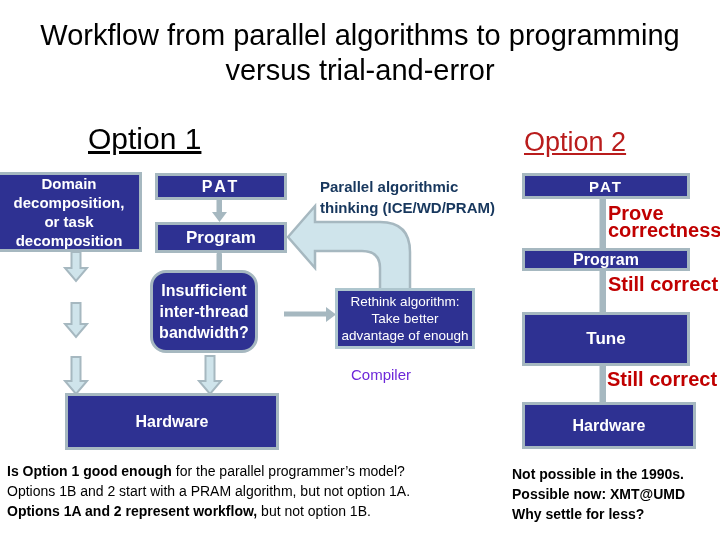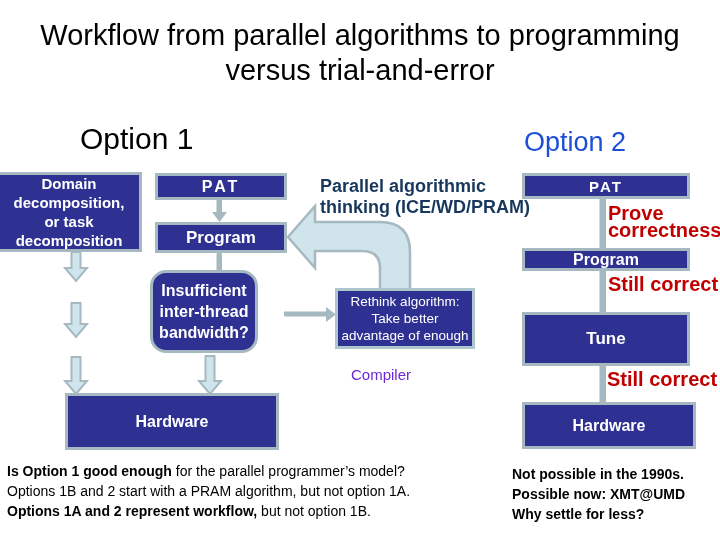--- a/index.html
+++ b/index.html
@@ -8,38 +8,38 @@
     --arrow-fill:#CFE4EB;
     --red-text:#C00000;
     --navy-text:#17375D;
   }
   html,body{margin:0;padding:0;}
   body{font-family:"Liberation Sans","DejaVu Sans",sans-serif;background:#888;}
   .slide{position:relative;width:720px;height:540px;background:#ffffff;overflow:hidden;margin:0 auto;}
   .abs{position:absolute;}
   .title{left:0;right:0;top:18px;text-align:center;font-size:29px;line-height:35px;color:#000;z-index:3;}
   .opt-heading{font-size:30px;color:#000;z-index:3;white-space:nowrap;}
-  #opt2-heading{font-size:27px;color:#1d4ed8;}
+  #opt2-heading{font-size:27px;color:#b91c1c;text-decoration:underline;}
   svg.layer{position:absolute;left:0;top:0;z-index:1;}
   .box{position:absolute;z-index:2;box-sizing:border-box;background:var(--box-fill);
        border:3px solid var(--box-border);color:#fff;font-weight:bold;
        display:flex;flex-direction:column;align-items:center;justify-content:center;
        text-align:center;white-space:nowrap;}
   #box-domain{left:-4px;top:172px;width:146px;height:80px;font-size:15px;line-height:19px;}
   #box-pat1{left:155px;top:173px;width:132px;height:27px;font-size:16px;letter-spacing:3px;}
   #box-program1{left:155px;top:222px;width:132px;height:31px;font-size:17px;}
   #box-insufficient{left:150px;top:270px;width:108px;height:83px;border-radius:16px;font-size:16px;line-height:21px;}
   #box-hardware1{left:65px;top:393px;width:214px;height:57px;font-size:16px;}
   #box-rethink{left:335px;top:288px;width:140px;height:61px;font-weight:normal;font-size:13.5px;line-height:17px;border-color:#AEC6CE;}
   #box-pat2{left:522px;top:173px;width:168px;height:26px;font-size:15px;letter-spacing:2px;}
   #box-program2{left:522px;top:248px;width:168px;height:23px;font-size:16px;}
   #box-tune{left:522px;top:312px;width:168px;height:54px;font-size:17px;}
   #box-hardware2{left:522px;top:402px;width:174px;height:47px;font-size:16px;}
   .note{z-index:3;white-space:nowrap;}
-  .pat-note{left:320px;top:176px;font-size:18px;font-weight:bold;color:var(--navy-text);line-height:21px;}
+  .pat-note{left:320px;top:176px;font-size:15px;font-weight:bold;color:var(--navy-text);line-height:21px;}
   .compiler{left:351px;top:366px;font-size:15px;color:#6d28d9;}
   .redlbl{font-size:20px;font-weight:bold;color:var(--red-text);line-height:17px;}
   #lbl-prove{left:608px;top:205px;}
   #lbl-still1{left:608px;top:276px;}
   #lbl-still2{left:607px;top:371px;}
   .footer{font-size:14px;line-height:20px;color:#000;z-index:3;}
   #footer-left{left:7px;top:461px;width:470px;}
   #footer-right{left:512px;top:464px;font-weight:bold;}
   .b{font-weight:bold;text-align:center;}
   .shape-arrow{fill:var(--arrow-fill);stroke:var(--box-border);stroke-width:2;}
@@ -48,21 +48,21 @@
 </head>
 <body>
 
 <div class="slide">
 
   <div class="abs title">
     <div>Workflow from parallel algorithms to programming</div>
     <div>versus trial-and-error</div>
   </div>
 
-  <div class="abs opt-heading" style="left:80px;top:122px;" id="opt1-heading">Option 1</div>
+  <div class="abs opt-heading" style="left:88px;top:122px;text-decoration:underline;" id="opt1-heading">Option 1</div>
   <div class="abs opt-heading" style="left:524px;top:127px;" id="opt2-heading">Option 2</div>
 
   <svg class="layer" width="720" height="540" viewBox="0 0 720 540">
 
     <path class="shape-arrow" d="M71.5 252 L80.5 252 L80.5 268 L87 268 L76 281 L65 268 L71.5 268 Z"></path>
     <path class="shape-arrow" d="M71.5 303 L80.5 303 L80.5 324 L87 324 L76 337 L65 324 L71.5 324 Z"></path>
     <path class="shape-arrow" d="M71.5 357 L80.5 357 L80.5 381 L87 381 L76 394 L65 381 L71.5 381 Z"></path>
 
     <path class="shape-arrow" d="M205.5 356 L214.5 356 L214.5 381 L221 381 L210 394 L199 381 L205.5 381 Z"></path>
 

